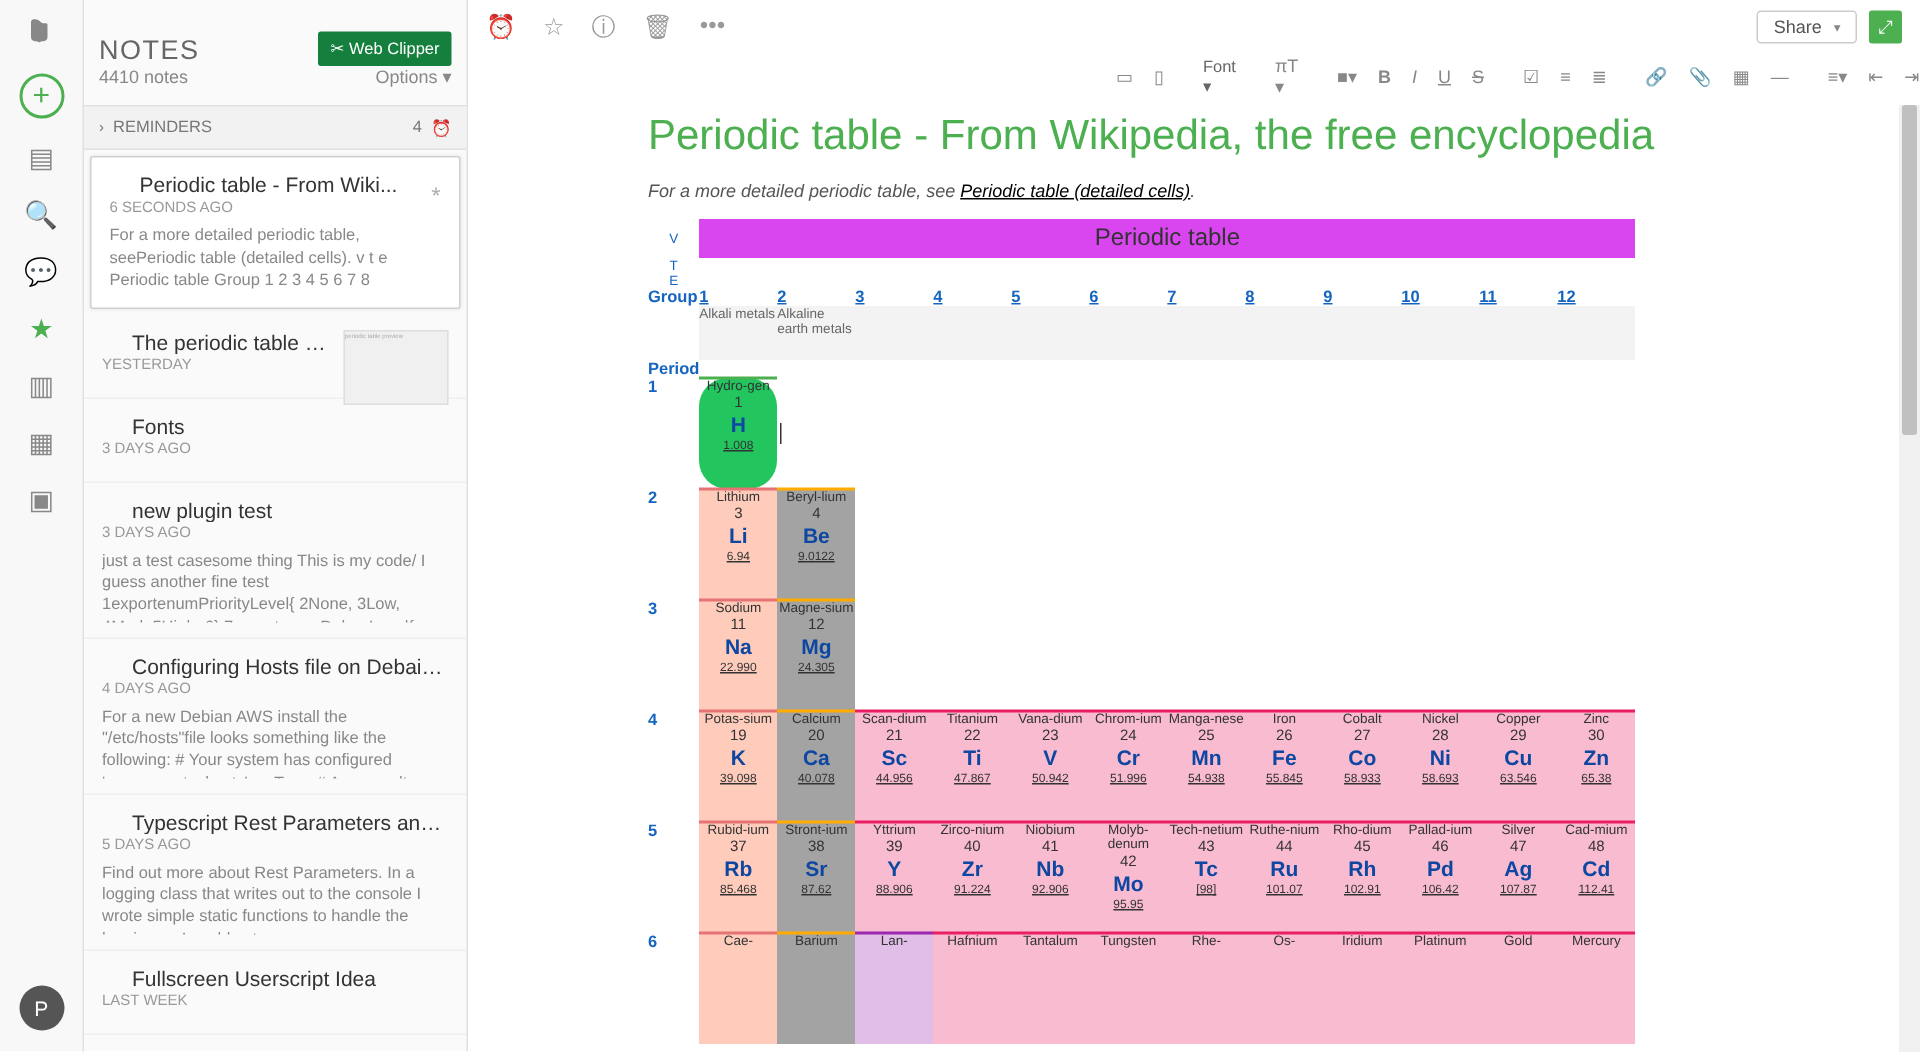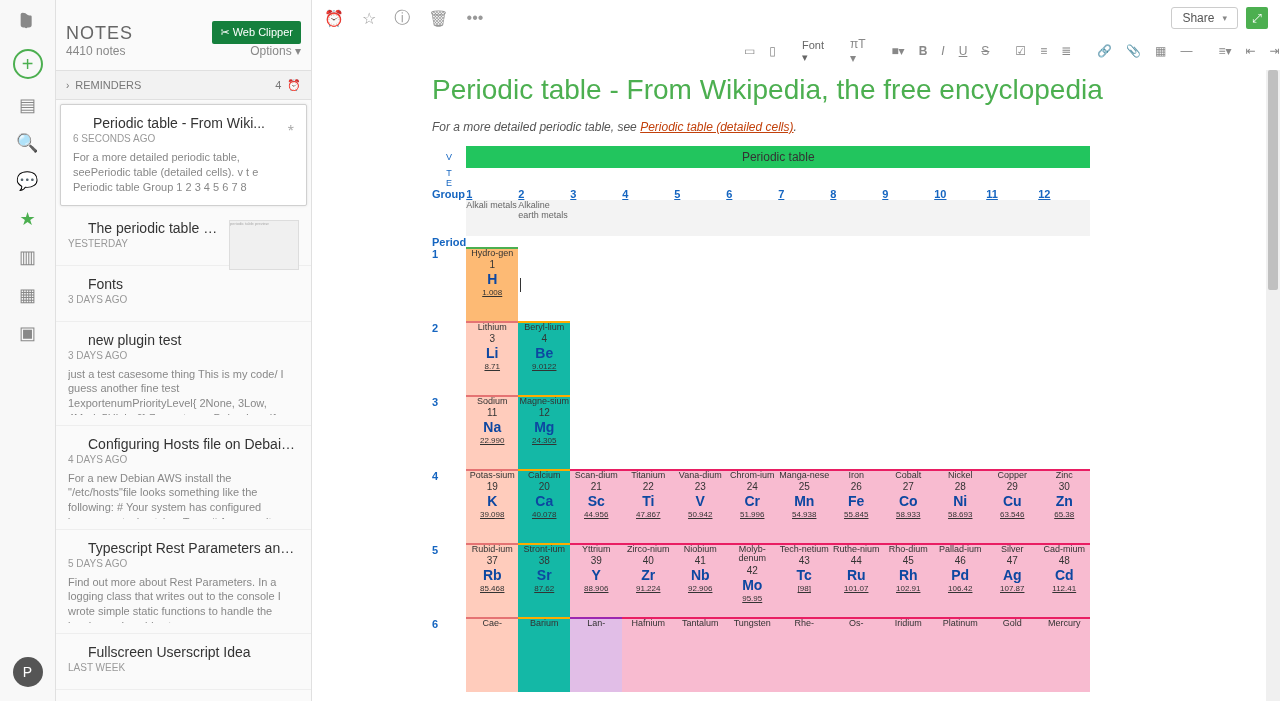--- a/index.html
+++ b/index.html
@@ -35,37 +35,37 @@
 .tbar .share{margin-left:auto;border:1px solid #ccc;border-radius:3px;padding:3px 10px;font-size:12px;color:#555;cursor:pointer;display:flex;align-items:center;}
 .tbar .share .dd{margin-left:8px;font-size:9px;color:#888;}
 .tbar .exp{margin-left:8px;width:22px;height:22px;background:#4caf50;border-radius:2px;color:#fff;display:flex;align-items:center;justify-content:center;font-size:12px;cursor:pointer;}
 .fbar{height:30px;display:flex;align-items:center;padding:0 0 0 432px;font-size:11px;color:#666;position:absolute;top:36px;left:312px;right:12px;}
 .fbar .fi{color:#888;margin-right:14px;font-size:12px;cursor:pointer;}
 .fbar .sep{width:1px;height:14px;background:#ddd;margin:0 6px;}
 .fbar .font{margin-right:14px;cursor:pointer;}
 .content{flex:1;padding:38px 28px 10px 120px;overflow:auto;}
 .title{font-size:28px;font-weight:300;color:#4caf50;margin-bottom:14px;}
 .sub{font-size:12px;font-style:italic;color:#555;margin-bottom:12px;}
-.sub a{color:#c2410c;font-style:italic;}
+.sub a{color:#000000;font-style:italic;}
 table.pt{border-collapse:collapse;font-size:10px;}
-table.pt th.h{background:#22c55e;text-align:center;font-size:12px;font-weight:500;padding:4px;}
+table.pt th.h{background:#d946ef;text-align:center;font-size:16px;font-weight:500;padding:4px;}
 table.pt td,table.pt th{padding:0;}
 .row-lbl{color:#1565c0;font-size:11px;font-weight:600;vertical-align:top;padding:4px 6px 0 0;}
 .col-lbl{background:#f3f3f3;color:#666;font-size:9px;text-align:left;padding:2px 3px;vertical-align:top;height:36px;}
 .grp a{color:#1565c0;font-weight:600;font-size:11px;}
 .grp td{padding:2px 3px;vertical-align:top;}
 .el{width:52px;height:74px;text-align:center;vertical-align:top;border-top:2px solid;padding:2px 1px;}
 .el .nm{font-size:9px;line-height:1.05;}
 .el .no{font-size:10px;margin-top:1px;}
 .el .sy{font-size:14px;font-weight:700;color:#0d47a1;margin-top:1px;}
 .el .wt{font-size:8px;margin-top:1px;text-decoration:underline;}
 .cat-am{background:#ffccbc;border-color:#e57373;}
-.cat-aem{background:#14b8a6;border-color:#ffab00;}
+.cat-aem{background:#a3a3a3;border-color:#ffab00;}
 .cat-tm{background:#f8bbd0;border-color:#e91e63;}
-.cat-h{background:#fdba74;border-color:#4caf50;}
+.cat-h{background:#22c55e;border-color:#4caf50;border-radius:19px;}
 .cat-ln{background:#e1bee7;border-color:#9c27b0;}
 .cursor{display:inline-block;width:1px;height:14px;background:#333;vertical-align:middle;margin-left:2px;}
 .vte{font-size:9px;color:#1565c0;text-align:center;padding:1px;}
 .scrollbar{position:absolute;right:0;top:70px;bottom:0;width:14px;background:#f0f0f0;}
 .scrollbar .thumb{position:absolute;left:2px;right:2px;top:0;height:220px;background:#c0c0c0;border-radius:2px;}
 </style>
 </head>
 <body>
 
 <div class="app">
@@ -257,21 +257,21 @@
               <td></td>
               <td></td>
               <td></td>
             </tr>
             <tr>
               <td class="row-lbl">2</td>
               <td class="el cat-am">
                 <div class="nm">Lithium</div>
                 <div class="no">3</div>
                 <div class="sy">Li</div>
-                <div class="wt">8.71</div>
+                <div class="wt">6.94</div>
               </td>
               <td class="el cat-aem">
                 <div class="nm">Beryl-lium</div>
                 <div class="no">4</div>
                 <div class="sy">Be</div>
                 <div class="wt">9.0122</div>
               </td>
               <td></td>
               <td></td>
               <td></td>

